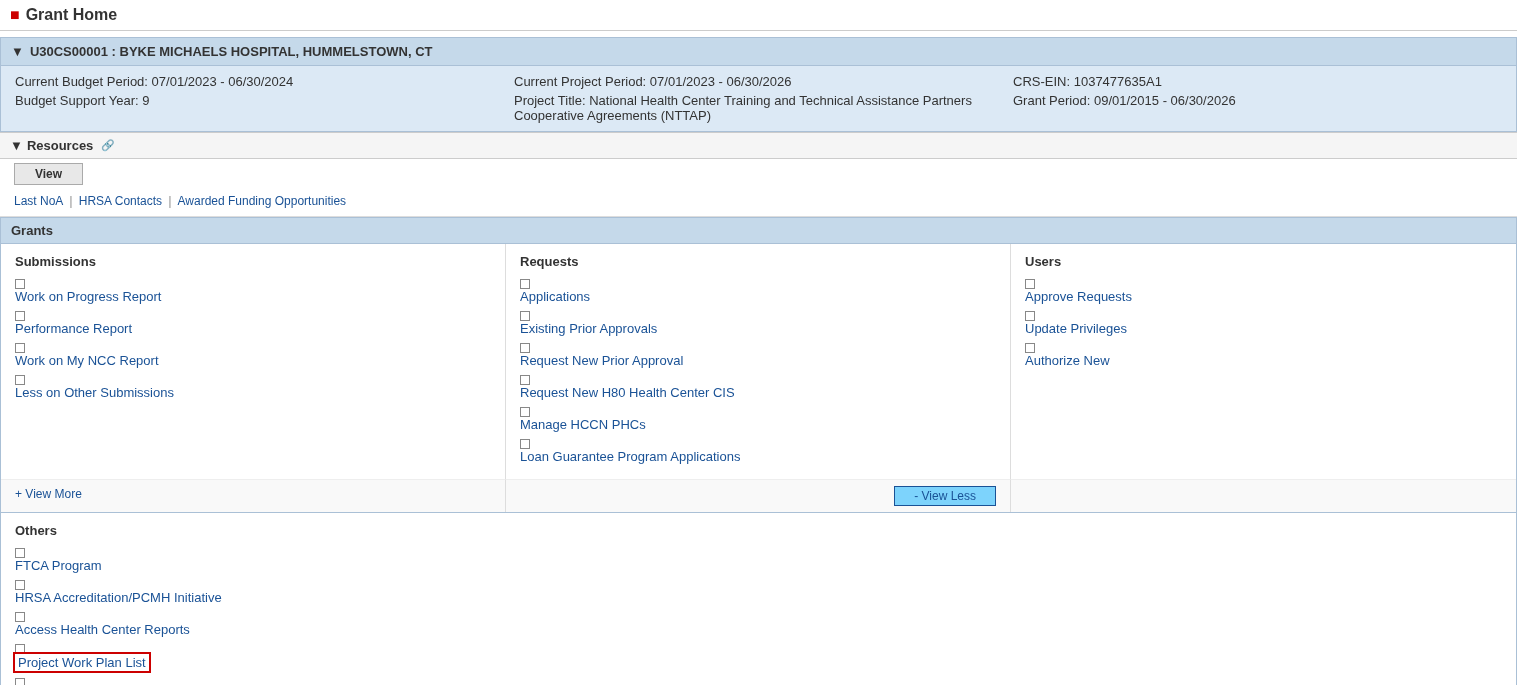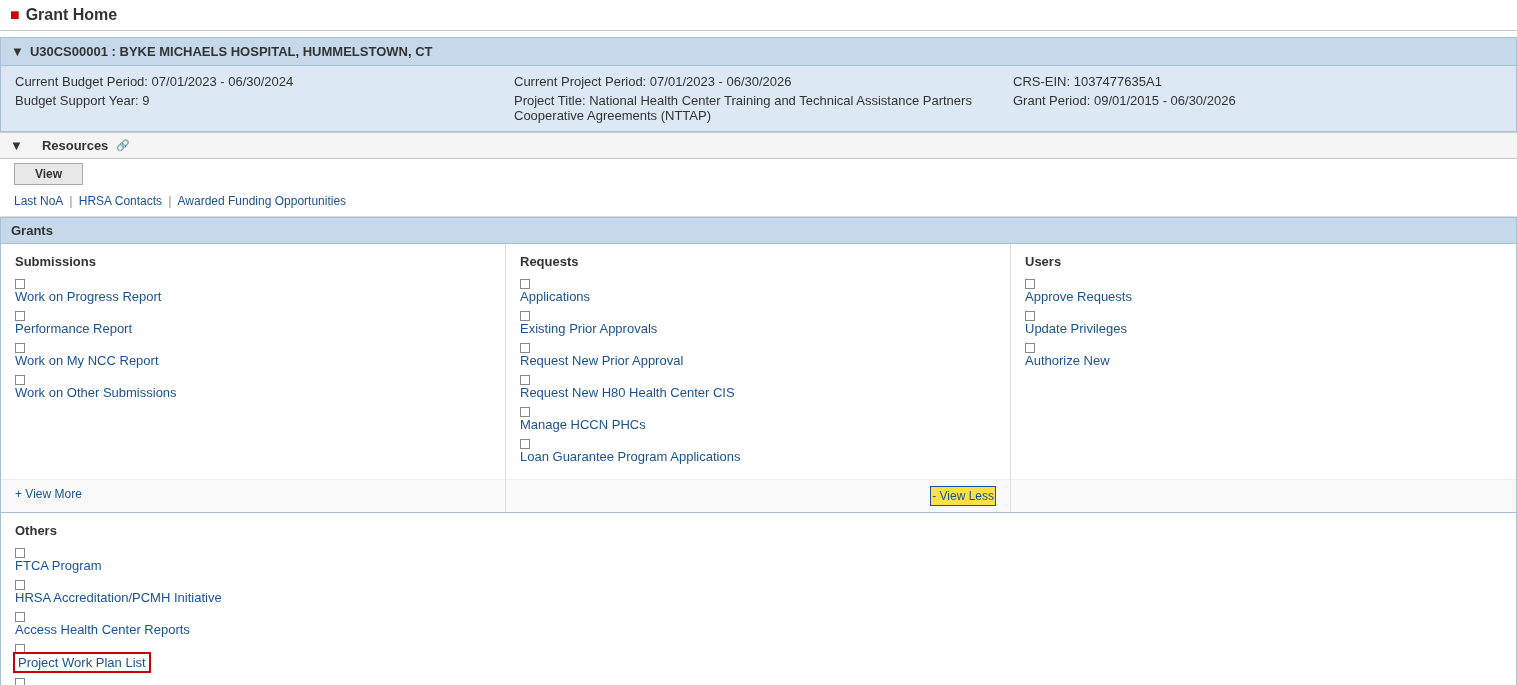--- a/index.html
+++ b/index.html
@@ -26,21 +26,21 @@
     .grant-header-title .toggle-icon { margin-right: 6px; color: #333; }
     .grant-info { padding: 8px 14px; display: grid; grid-template-columns: 1fr 1fr 1fr; gap: 4px 10px; }
 
     
     .resources-bar {
       display: flex; align-items: center; padding: 5px 10px;
       border-top: 1px solid #ccc; border-bottom: 1px solid #ccc;
       background: #f5f5f5;
     }
     .resources-bar .toggle-icon { margin-right: 4px; }
-    .resources-label { font-weight: bold; margin-right: 8px; margin-left: 15px; }
+    .resources-label { font-weight: bold; margin-right: 8px; }
     .ext-link-icon { color: #666; font-size: 11px; }
 
     .view-bar {
       padding: 4px 14px 0 14px; background: #fff;
     }
     .view-tab {
       display: inline-block; padding: 3px 20px; border: 1px solid #aaa;
       background: #e8e8e8; font-size: 12px; font-weight: bold; color: #333;
       margin-bottom: 4px;
     }
@@ -62,23 +62,23 @@
     .item-list li {
       display: flex; align-items: flex-start; margin-bottom: 5px; font-size: 13px; flex-direction: column;
     }
     .item-list li .bullet {
       width: 10px; height: 10px; border: 1px solid #888; background: #fff;
       display: inline-block; margin-right: 6px; margin-top: 2px; flex-shrink: 0;
     }
     .item-link { color: #1a5296; text-decoration: none; }
     .view-more-link { color: #1a5296; text-decoration: none; font-size: 12px; }
     .view-less-btn {
-      display: inline-block; padding: 2px 1px; border: 1px solid #1a5296;
+      display: inline-block; padding: 2px 19px; border: 1px solid #1a5296;
       color: #1a5296; text-decoration: none; font-size: 12px; cursor: pointer;
-      background: #fde047;
+      background: #7dd3fc;
     }
     .others-title { font-weight: bold; color: #333; font-size: 13px; margin-bottom: 8px; }
 
     .bottom-view-more {
       padding: 6px 14px; text-align: right; border-top: 1px solid #eee;
       background: #f9f9f9;
     }
 
     
     .highlighted-item .item-link {
@@ -175,21 +175,21 @@
         <li>
           <span class="bullet"></span>
           <a href="#" class="item-link">Performance Report</a>
         </li>
         <li>
           <span class="bullet"></span>
           <a href="#" class="item-link">Work on My NCC Report</a>
         </li>
         <li>
           <span class="bullet"></span>
-          <a href="#" class="item-link">Work on Other Submissions</a>
+          <a href="#" class="item-link">Less on Other Submissions</a>
         </li>
       </ul>
     </div>
 
     <div class="col-requests">
       <div class="col-title">Requests</div>
       <ul class="item-list">
         <li>
           <span class="bullet"></span>
           <a href="#" class="item-link">Applications</a>

